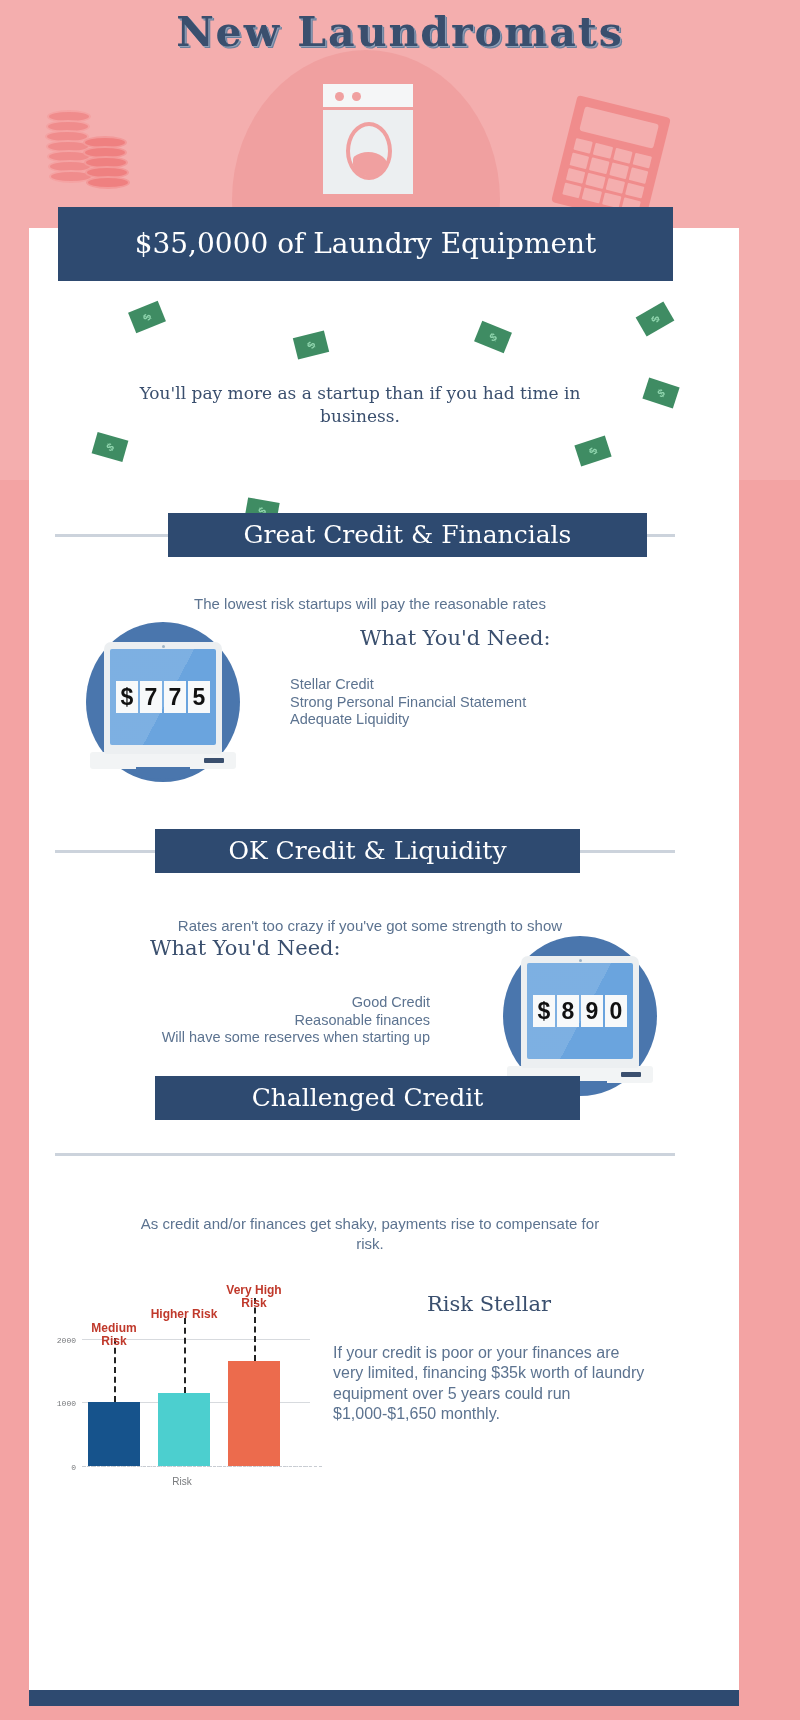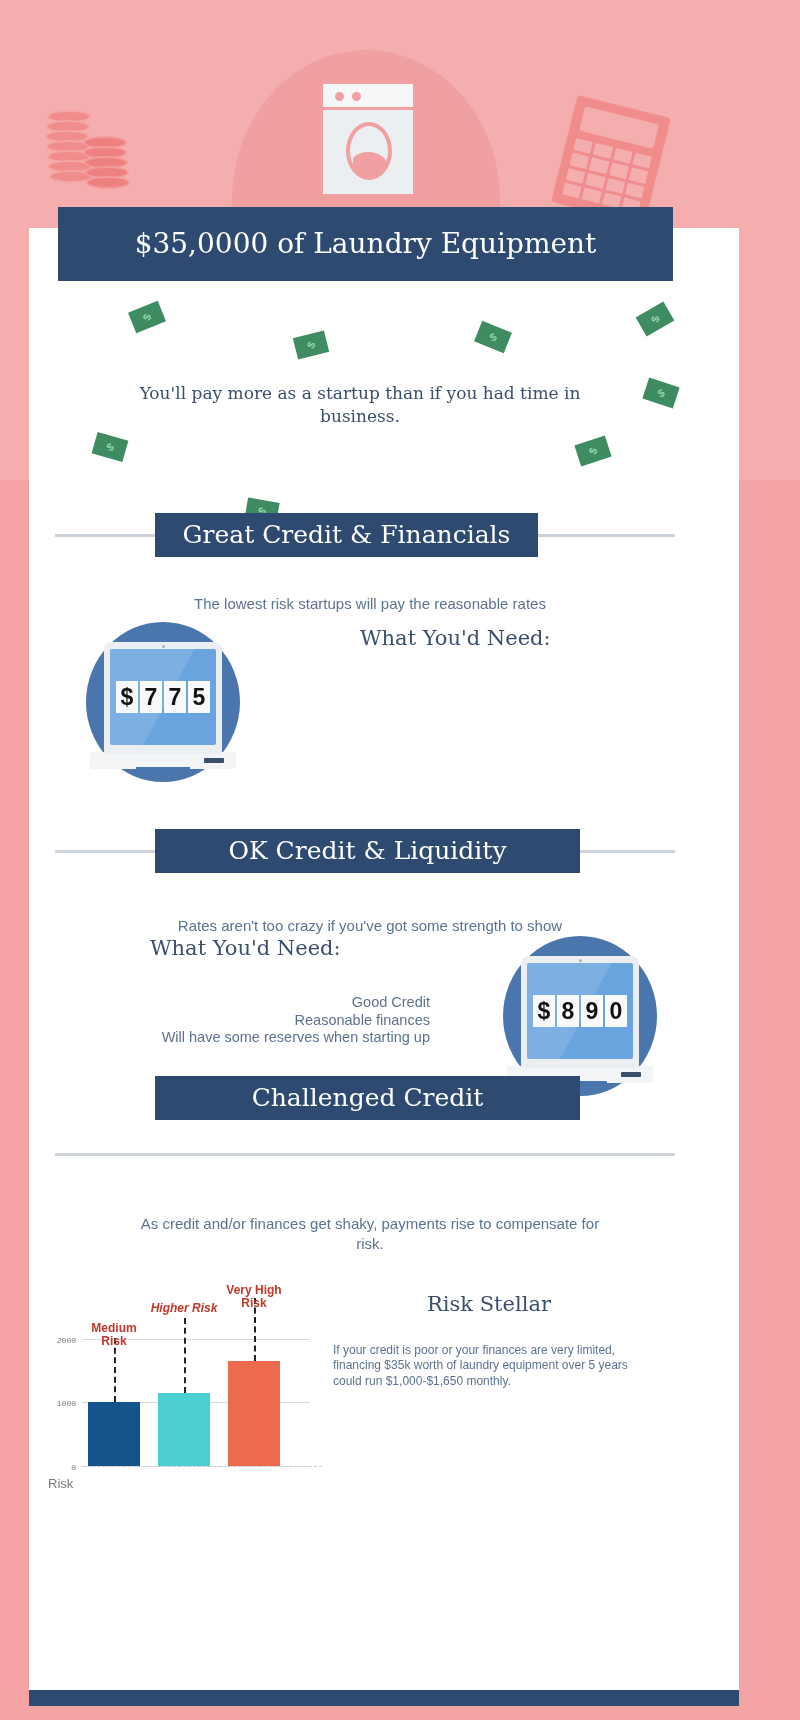--- a/index.html
+++ b/index.html
@@ -157,32 +157,32 @@
   }
   .bars { position:absolute; left:0; bottom:0; width:100%; height:100%; display:flex; align-items:flex-end; gap:18px; padding-left:6px; }
   .bar { width:52px; }
   .bar-label {
     position:absolute; text-align:center; width:70px;
     color:#c0392b; font-weight:bold; font-size:12px; line-height:1.05;
     font-family:"Liberation Sans", sans-serif;
   }
   .leader { position:absolute; width:0; border-left:2px dashed #222; }
   .xlabel {
-    position:absolute; left:0; top:176px; width:268px; 
-    font-size:13px; color:#77797c; font-family:"Liberation Sans", sans-serif;
+    position:absolute; left:0; top:176px; width:268px; text-align:center;
+    font-size:10px; color:#77797c; font-family:"Liberation Sans", sans-serif;
   }
   .chart-axis-bottom { position:absolute; left:34px; top:166px; width:240px; border-top:1px dashed #c8ccd2; }
 
   .rr-title {
     position:absolute; color:#3a4f6e;
     font-family:"DejaVu Serif", serif; font-size:21px;
   }
   .rr-body {
     position:absolute; color:#5c7390;
-    font-family:"Liberation Sans", sans-serif; font-size:12px; line-height:1.28;
+    font-family:"Liberation Sans", sans-serif; font-size:16px; line-height:1.28;
   }
 </style>
 </head>
 <body>
 
 <div class="page">
 
   <div class="pink-top"></div>
   <div class="pink-bottom"></div>
 
@@ -226,20 +226,21 @@
         <i></i>
         <i></i>
         <i></i>
         <i></i>
         <i></i>
         <i></i>
         <i></i>
     </div>
   </div>
 
+  <div class="title">New Laundromats</div>
 
   <div class="card"></div>
   <div class="card-foot"></div>
 
   <div class="banner banner-main">
     <div>$35,0000 of Laundry Equipment</div>
   </div>
 
   <div class="bill" style="left:131px; top:306px; transform:rotate(-22deg);">
       <span>$</span>
@@ -262,21 +263,21 @@
   <div class="bill" style="left:577px; top:440px; transform:rotate(-18deg);">
       <span>$</span>
     </div>
   <div class="bill" style="left:246px; top:500px; transform:rotate(10deg);">
       <span>$</span>
     </div>
 
   <div class="lede" style="left:110px; top:382px; width:500px;">You'll pay more as a startup than if you had time in business.</div>
 
   <div class="rule" style="left:55px; top:534px; width:620px;"></div>
-  <div class="banner banner-sec" style="left:155px; top:513px; width:383px; height:44px;">Great Credit &amp; Financials</div>
+  <div class="banner banner-sec" style="left:168px; top:513px; width:479px; height:44px;">Great Credit &amp; Financials</div>
 
   <div class="subtext" style="left:110px; top:570px; width:520px;">The lowest risk startups will pay the reasonable rates</div>
 
   <div class="laptop-wrap" style="left:78px; top:622px;">
     <div class="laptop-disc"></div>
     <div class="laptop-base">
         <i></i>
       </div>
     <div class="laptop-shadow"></div>
     <div class="laptop-body">
@@ -286,20 +287,23 @@
           <b>$</b>
           <b>7</b>
           <b>7</b>
           <b>5</b>
         </div>
       </div>
     </div>
   </div>
 
   <div class="need-head" style="left:360px; top:626px;">What You'd Need:</div>
+  <div class="need-list" style="left:290px; top:676px; width:340px; white-space:pre-line;">Stellar Credit
+Strong Personal Financial Statement
+Adequate Liquidity</div>
 
   <div class="rule" style="left:55px; top:850px; width:620px;"></div>
   <div class="banner banner-sec" style="left:155px; top:829px; width:425px; height:44px;">OK Credit &amp; Liquidity</div>
 
   <div class="subtext" style="left:90px; top:892px; width:560px;">Rates aren't too crazy if you've got some strength to show</div>
 
   <div class="need-head" style="left:150px; top:936px;">What You'd Need:</div>
   <div class="need-list" style="left:100px; top:994px; width:330px; text-align:right; white-space:pre-line;">Good Credit
 Reasonable finances
 Will have some reserves when starting up</div>
@@ -346,21 +350,21 @@
         <div class="bar" style="height:73px;  background:#4ccfcf;"></div>
         <div class="bar" style="height:105px; background:#ec6b4d;"></div>
       </div>
 
       <div class="leader" style="left:32px;  top:12px; height:64px;"></div>
       <div class="leader" style="left:102px; top:-8px; height:75px;"></div>
       <div class="leader" style="left:172px; top:-28px;height:63px;"></div>
     </div>
 
     <div class="bar-label" style="left:31px;  top:22px;">Medium Risk</div>
-    <div class="bar-label" style="left:101px; top:2px;font-style:italic;">Higher Risk</div>
+    <div class="bar-label" style="left:101px; top:8px;">Higher Risk</div>
     <div class="bar-label" style="left:171px; top:-16px;">Very High Risk</div>
 
     <div class="chart-axis-bottom"></div>
     <div class="xlabel">Risk</div>
   </div>
 
   <div class="rr-title" style="left:427px; top:1292px;">Risk Stellar</div>
   <div class="rr-body" style="left:333px; top:1343px; width:320px;">If your credit is poor or your finances are very limited, financing $35k worth of laundry equipment over 5 years could run $1,000-$1,650 monthly.</div>
 
 </div>

